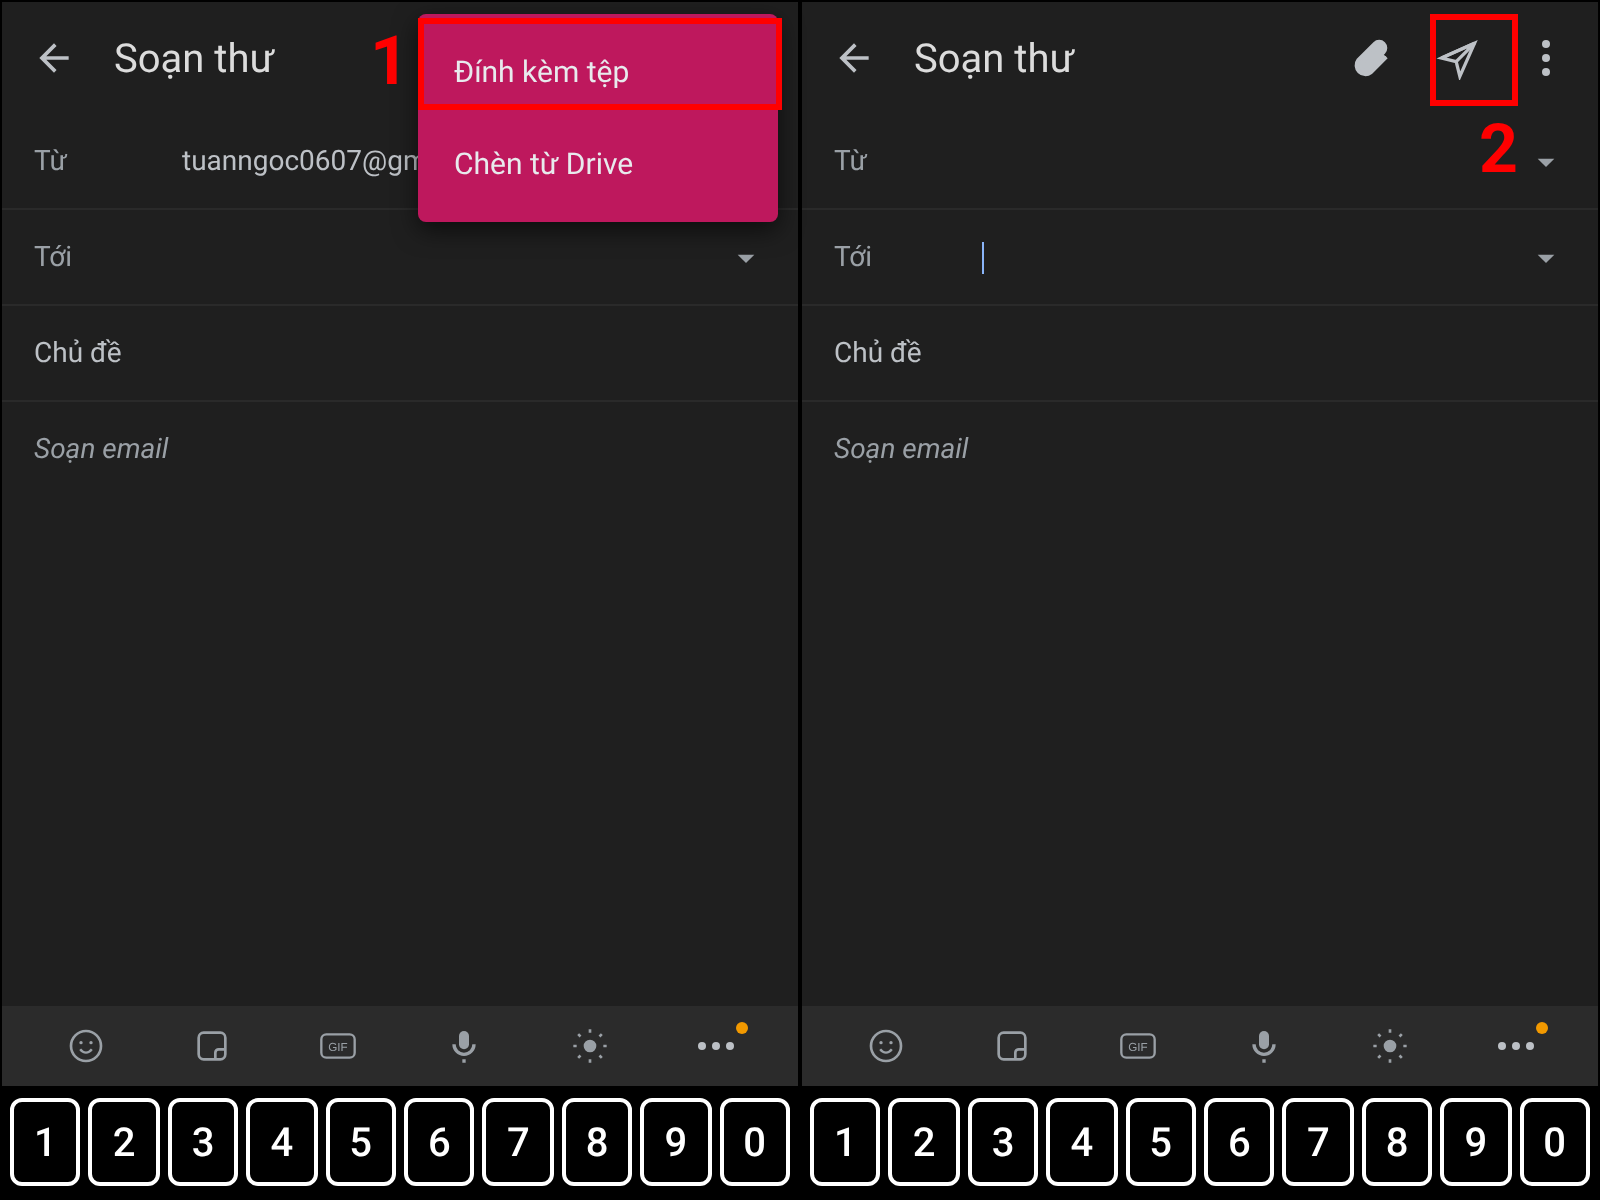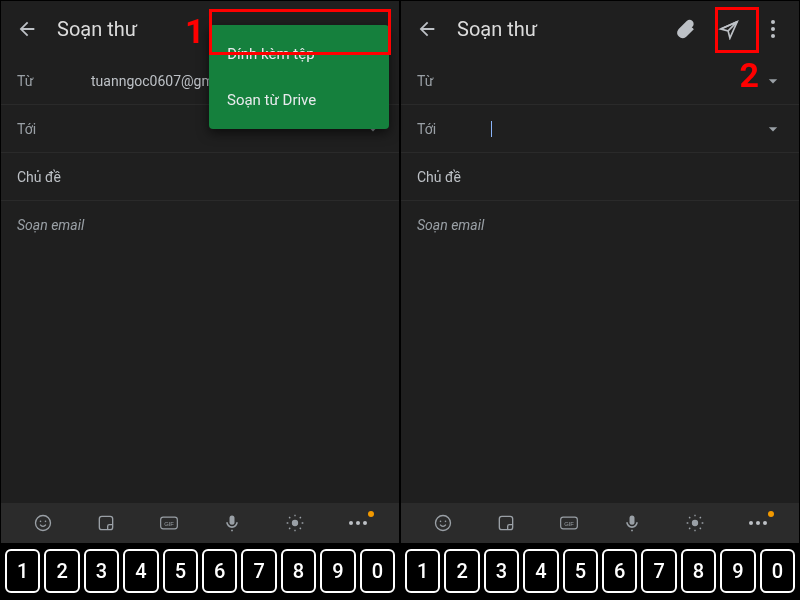--- a/index.html
+++ b/index.html
@@ -54,23 +54,23 @@
     height: 56px; background:#000;
     display:flex; gap:4px; padding:6px 4px;
   }
   .key {
     flex:1; border:2px solid #fff; border-radius:6px;
     display:flex; align-items:center; justify-content:center;
     color:#fff; font-size:20px; font-weight:500;
     background:#000;
   }
   .menu {
-    position:absolute; top:24px; right:10px;
+    position:absolute; top:6px; right:10px;
     width: 180px;
-    background:#15803d;
+    background:#be185d;
     border-radius:4px;
     box-shadow:0 4px 12px rgba(0,0,0,.6);
     display:flex; flex-direction:column;
     padding:6px 0;
     z-index:5;
   }
   .menu-item {
     padding: 14px 18px;
     font-size: 15px;
     color:#e8eaed;
@@ -182,21 +182,21 @@
     <div class="key">5</div>
     <div class="key">6</div>
     <div class="key">7</div>
     <div class="key">8</div>
     <div class="key">9</div>
     <div class="key">0</div>
   </div>
 
   <div class="menu">
     <div class="menu-item">Đính kèm tệp</div>
-    <div class="menu-item">Soạn từ Drive</div>
+    <div class="menu-item">Chèn từ Drive</div>
   </div>
 
   <div class="callout" style="top:8px; left:208px; width:182px; height:46px;"></div>
   <div class="callout-num" style="top:10px; left:184px;">1</div>
 </div>
 
 <div class="phone">
   <div class="topbar">
     <div class="icon-btn">
       <svg viewBox="0 0 24 24" width="22" height="22">

